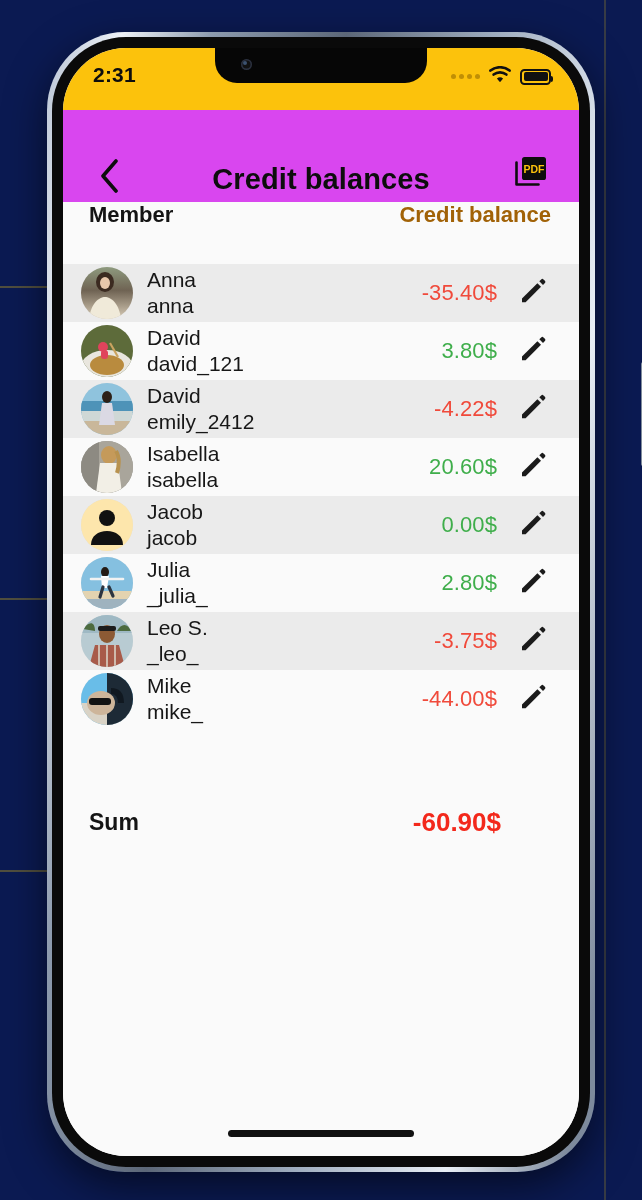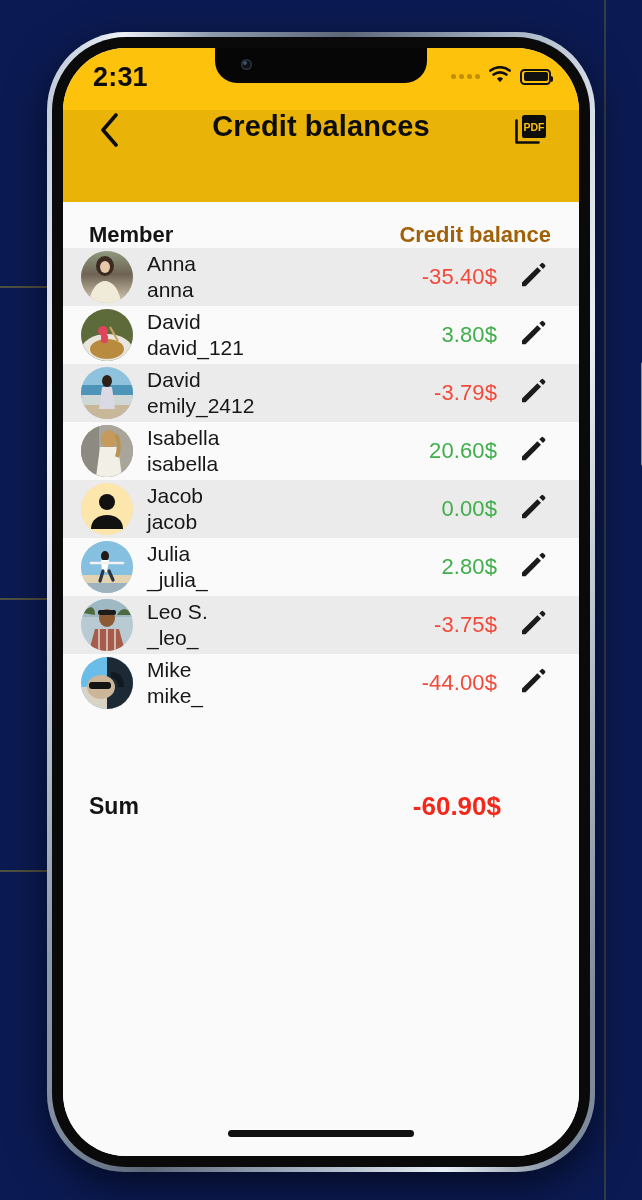--- a/index.html
+++ b/index.html
@@ -49,21 +49,21 @@
   .btn-power  { left:594px; top:330px; width:6px; height:104px;
                 background:linear-gradient(90deg,#6f7c8e,#e3eaf2 55%,#8593a6); }
 
   
   .statusbar {
     height:62px; background:#FCC20C;
     display:flex; align-items:flex-start; justify-content:space-between;
     padding:16px 28px 0 30px;
     position:relative;
   }
-  .clock { font-size:27px; font-weight:700; color:#0d0d0d; letter-spacing:.2px; line-height:1; }
+  .clock { font-size:21px; font-weight:700; color:#0d0d0d; letter-spacing:.2px; line-height:1; }
   .status-right { display:flex; align-items:center; gap:9px; padding-top:2px; }
   .sig-dots { display:flex; gap:3px; align-items:center; }
   .sig-dots i { width:5px; height:5px; border-radius:50%; background:#c08f05; display:block; }
   .battery {
     width:31px; height:16px; border:2px solid #111; border-radius:4.5px;
     position:relative; padding:1.5px;
   }
   .battery::after {
     content:""; position:absolute; right:-4px; top:5px;
     width:2.5px; height:6px; border-radius:0 2px 2px 0; background:#111;
@@ -79,40 +79,40 @@
   .camera {
     position:absolute; left:26px; top:12px; width:11px; height:11px;
     border-radius:50%; background:#111;
     box-shadow:inset 0 0 0 1.5px #2b3140;
   }
   .camera::after{ content:""; position:absolute; left:2px; top:2px; width:4px; height:4px;
     border-radius:50%; background:#3c5270; }
 
   
   .navbar {
-    height:92px; background:#eab308;
-    display:flex; align-items:flex-start; padding:0 26px 6px 26px;
+    height:92px; background:#d946ef;
+    display:flex; align-items:flex-end; padding:0 26px 6px 26px;
     position:relative;
     gap:23px;
   }
   .back-btn { width:40px; height:40px; display:flex; align-items:center; justify-content:center; cursor:pointer; }
   .back-btn svg { display:block; }
   .nav-title {
     position:absolute; left:0; right:0; text-align:center;
     font-size:29px; font-weight:700; color:#0d0d0d; letter-spacing:.1px;
     pointer-events:none;
   }
   .pdf-btn { margin-left:auto; width:44px; height:44px; display:flex; align-items:center; justify-content:center; cursor:pointer; z-index:2; }
 
   
   .list-wrap { background:#fafafa; height:calc(100% - 154px); overflow:hidden; }
 
   .thead {
-    height:46px; background:#fafafa;
-    display:flex; align-items:flex-end;
+    height:62px; background:#fafafa;
+    display:flex; align-items:flex-start;
     padding:0 24px 0 26px;
   }
   .th-member { font-size:22px; font-weight:700; color:#141414; }
   .th-balance { margin-left:auto; font-size:22px; font-weight:700; color:#a16207; padding-right:4px; }
 
   .row {
     height:58px; display:flex; align-items:center;
     padding:0 24px 0 18px;
   }
   .row.odd  { background:#ebebeb; }
@@ -290,21 +290,21 @@
                   <rect y="28" width="52" height="12" fill="#cfd8d6"></rect>
                   <rect y="38" width="52" height="14" fill="#c9b79a"></rect>
                   <ellipse cx="26" cy="14" rx="5" ry="6" fill="#2d2018"></ellipse>
                   <path d="M21 20h10l3 22H18z" fill="#dbd9e4"></path>
                 </svg>
               </div>
               <div class="names">
                 <div class="n-name">David</div>
                 <div class="n-handle">emily_2412</div>
               </div>
-              <div class="amount neg">-3.79$</div>
+              <div class="amount neg">-4.22$</div>
               <div class="edit-btn">
                 <span><svg width="30" height="30" viewBox="0 0 30 30">
                     <path d="M4 22.6 19.4 7.2l3.6 3.6L7.6 26.2H4z" fill="#1b1b1b"></path>
                     <path d="M21.3 5.3 23.2 3.4a1.6 1.6 0 0 1 2.3 0l1.4 1.4a1.6 1.6 0 0 1 0 2.3l-1.9 1.9z" fill="#1b1b1b"></path>
                   </svg></span>
               </div>
             </div>
             <div class="row even">
               <div class="avatar">
                 <svg viewBox="0 0 52 52">

